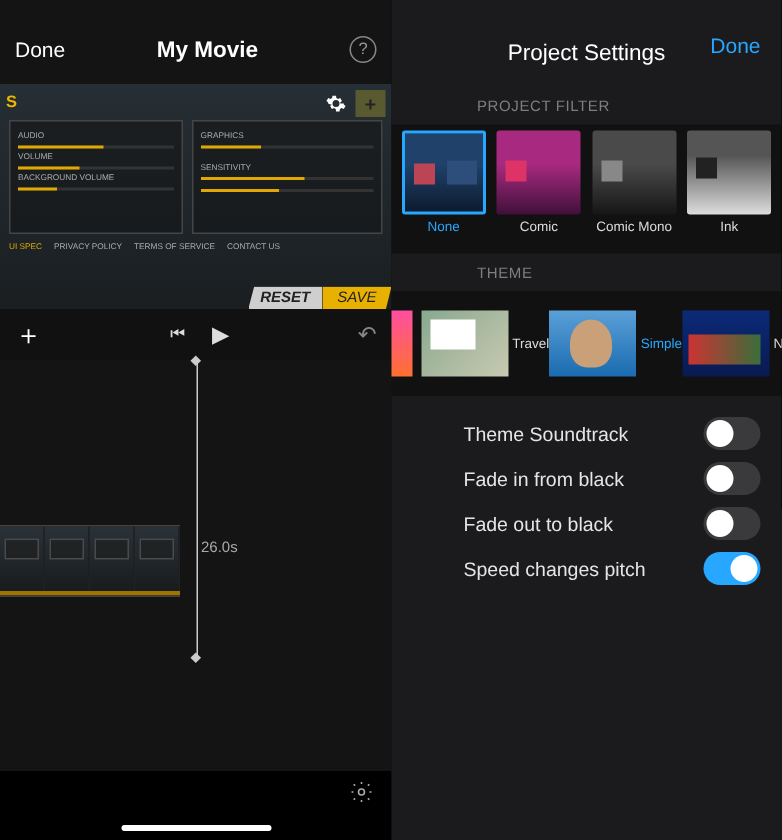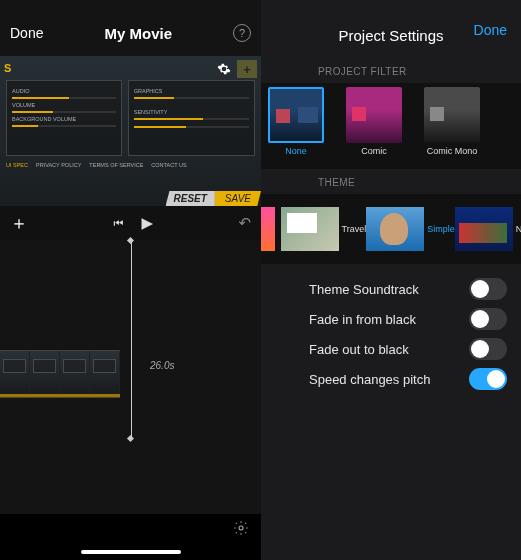--- a/index.html
+++ b/index.html
@@ -141,22 +141,22 @@
   }
   .clip-frame::after{
     content:""; position:absolute; left:3px; right:3px; top:8px; height:12px;
     border:1px solid #4a4a4a; background:rgba(30,30,30,.6);
   }
   .clip-yellow {
     position: absolute; left: 0; right: 0; bottom: 0;
     height: 3px; background: #a07400;
   }
   .time-label {
-    position: absolute; left: 150px; top: 120px;
-    color: #aaa; font-size: 10px; font-style: italic;
+    position: absolute; left: 134px; top: 120px;
+    color: #aaa; font-size: 10px;
   }
 
   .bottom-bar {
     position: absolute; bottom: 0; left: 0; right: 0;
     height: 46px; background: #000;
     display: flex; justify-content: flex-end; align-items: flex-start;
     padding: 6px 12px 0 0;
   }
   .settings-gear { color: #aaa; font-size: 15px; }
   .home-indicator {
@@ -175,21 +175,21 @@
   .rw-title { color: #fff; font-size: 15px; }
   .rw-done {
     position: absolute; right: 14px; top: 22px;
     color: #29a7ff; font-size: 14px;
   }
   .section-label {
     color: #7d7d82; font-size: 10px; text-transform: uppercase;
     padding: 8px 12px 6px 12px; letter-spacing: 0.4px; margin-left: 45px;
   }
   .filter-strip {
-    display: flex; gap: 20px; padding: 0 6px;
+    display: flex; gap: 6px; padding: 0 6px;
     background: #111; height: 86px; align-items: flex-start;
     padding-top: 4px;
   }
   .filter-item {
     width: 58px; display: flex; flex-direction: column;
     align-items: center; gap: 3px;
   }
   .filter-thumb {
     width: 56px; height: 56px; border-radius: 2px;
     background: #333;
@@ -355,20 +355,24 @@
       <span class="filter-label selected">None</span>
     </div>
     <div class="filter-item">
       <div class="filter-thumb fthumb-comic"></div>
       <span class="filter-label">Comic</span>
     </div>
     <div class="filter-item">
       <div class="filter-thumb fthumb-mono"></div>
       <span class="filter-label">Comic Mono</span>
     </div>
+    <div class="filter-item">
+      <div class="filter-thumb fthumb-ink"></div>
+      <span class="filter-label">Ink</span>
+    </div>
   </div>
 
   <div class="section-label">THEME</div>
   <div class="theme-strip">
     <div class="theme-item">
         <div class="theme-thumb tt-sliver"></div>
         <span class="theme-label">&nbsp;</span>
       </div>
     <div class="theme-item">
       <div class="theme-thumb tt-travel"></div>

